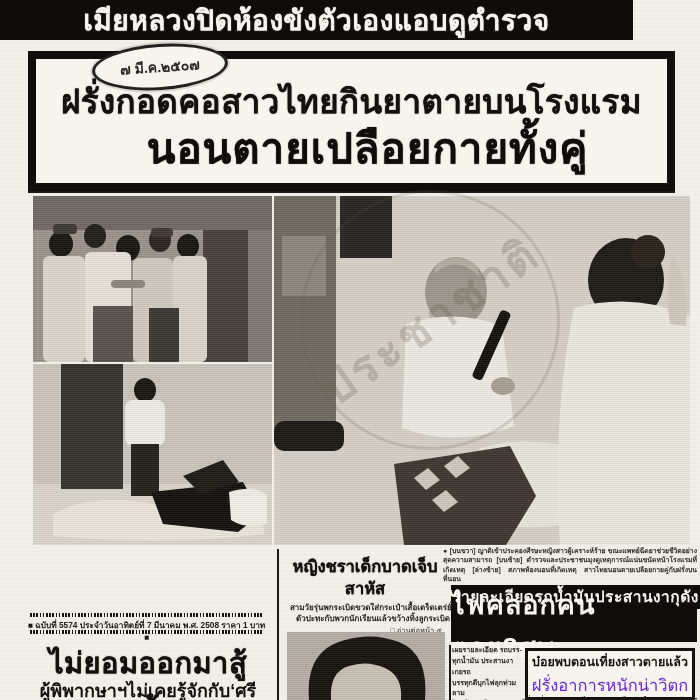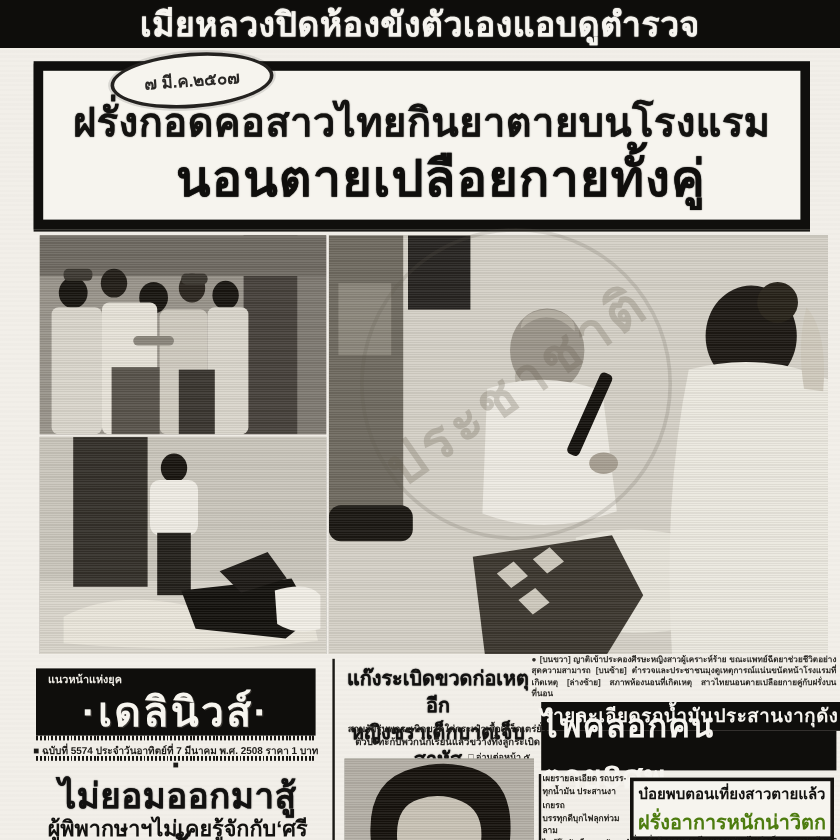--- a/index.html
+++ b/index.html
@@ -11,21 +11,21 @@
     position:relative;width:700px;height:700px;margin:0 auto;
     background:
       repeating-linear-gradient(0deg, rgba(0,0,0,.012) 0 2px, rgba(255,255,255,.02) 2px 4px),
       #f2efe9;
     overflow:hidden;
   }
   .abs{position:absolute;box-sizing:border-box;}
 
   
   .top-banner{
-    top:0;left:0;width:700px;height:40px;background:#0e0d0b;
+    top:0;left:0;width:633px;height:40px;background:#0e0d0b;
     display:flex;align-items:center;justify-content:center;
     color:#f6f4ef;font-size:28px;font-weight:800;letter-spacing:.5px;
     transform-origin:center;text-shadow:0 0 1px #f6f4ef;text-align:right;
   }
 
   
   .headline-box{
     top:51px;left:28px;width:647px;height:140px;
     border:8px solid #100f0d;background:#f6f4ee;
     text-align:center;box-shadow:0 2px 0 #1b1a17;
@@ -77,37 +77,37 @@
   .issue-line{top:618px;left:26px;width:241px;text-align:center;font-size:8.3px;font-weight:700;color:#1c1a17;}
   .left-headline{top:640px;left:28px;width:240px;text-align:center;font-size:29px;font-weight:800;color:#121110;letter-spacing:.5px;text-shadow:0 0 1px #121110;}
   .left-subhead{top:676px;left:22px;width:252px;text-align:center;font-size:18px;font-weight:800;color:#131210;}
 
   .col-rule{width:2px;background:#1b1916;}
 
   
   .mid-head{top:555px;left:280px;width:170px;text-align:center;color:#121110;}
   .mid-head .h{font-size:16.5px;font-weight:800;line-height:1.35;text-shadow:0 0 1px #121110;}
   .mid-deck{top:602px;left:288px;width:170px;text-align:center;font-size:8px;font-weight:700;color:#24221f;line-height:1.4;}
-  .mid-cont{top:624px;left:280px;width:162px;text-align:right;font-size:7.5px;font-weight:700;color:#24221f;padding-left:18px;}
+  .mid-cont{top:624px;left:280px;width:162px;text-align:right;font-size:7.5px;font-weight:400;color:#24221f;padding-left:18px;}
 
   
   .right-caption{
     top:546px;left:443px;width:254px;font-size:6.8px;line-height:1.38;color:#2e2c28;
     text-align:justify;font-weight:600;
   }
   .band{background:#0f0e0c;color:#f6f4ef;display:flex;align-items:center;justify-content:center;font-weight:800;}
   .band1{top:585px;left:451px;width:249px;height:24px;font-size:15.5px;letter-spacing:.5px;align-items:flex-end;}
   .band2{top:609px;left:451px;width:246px;height:33px;font-size:27px;letter-spacing:1px;}
   .right-side-text{top:645px;left:452px;width:70px;font-size:7px;line-height:1.55;font-weight:700;color:#26241f;}
   .right-box{
     top:648px;left:525px;width:170px;height:52px;border:3px solid #14120f;background:#f6f4ee;
     text-align:center;
   }
   .right-box .b1{font-size:12.5px;font-weight:800;color:#131210;margin-top:1px;}
-  .right-box .b2{font-size:16.5px;font-weight:700;color:#4d7c0f;text-align:center;}
+  .right-box .b2{font-size:16.5px;font-weight:400;color:#6d28d9;text-align:center;}
   .right-foot{top:694px;left:521px;width:178px;text-align:center;font-size:7.4px;font-weight:800;color:#1d1b18;}
 </style>
 </head>
 <body>
 
 <div id="page">
 
   <div class="abs top-banner">
     <span>เมียหลวงปิดห้องขังตัวเองแอบดูตำรวจ</span>
   </div>
@@ -179,36 +179,31 @@
       <circle cx="374" cy="56" r="17" fill="#262118"></circle>
       <path d="M300 112 Q360 96 416 120 L416 349 L286 349 Q278 220 300 112 Z" fill="#ebe8df"></path>
       <path d="M398 60 Q416 80 412 130 L396 128 Q390 90 398 60 Z" fill="#cfc9bc"></path>
     </svg>
   </div>
 
   <div class="abs watermark">
     <span>ประชาชาติ</span>
   </div>
 
-  <div class="abs masthead">
-    <div class="tagline">แนวหน้าแห่งยุค</div>
-    <div class="title">·เดลินิวส์·</div>
-  </div>
   <div class="abs rule-dot" style="top:613px;"></div>
   <div class="abs issue-line">■ ฉบับที่ 5574  ประจำวันอาทิตย์ที่ 7 มีนาคม พ.ศ. 2508  ราคา 1 บาท ■</div>
   <div class="abs rule-dot" style="top:630px;"></div>
 
   <div class="abs left-headline">ไม่ยอมออกมาสู้หน้า</div>
   <div class="abs left-subhead">ผู้พิพากษาฯไม่เคยรู้จักกับ‘ศรีศักดิ์’</div>
 
   <div class="abs col-rule" style="left:277px;top:549px;height:151px;"></div>
   <div class="abs col-rule" style="left:449px;top:645px;height:55px;"></div>
 
   <div class="abs mid-head">
-    <div class="h">แก๊งระเบิดขวดก่อเหตุอีก</div>
     <div class="h">หญิงชราเด็กบาดเจ็บสาหัส</div>
   </div>
   <div class="abs mid-deck">
     <div>สามวัยรุ่นพกระเบิดขวดใส่กระเป๋าเสื้อเตร็ดเตร่ยั่ว</div>
     <div>ตัวปะทะกับพวกนักเรียนแล้วขว้างทิ้งลูกระเบิด</div>
   </div>
   <div class="abs mid-cont">□ อ่านต่อหน้า ๕</div>
 
   <div class="abs photo ph-portrait">
     <svg viewBox="0 0 158 68" preserveAspectRatio="none">

